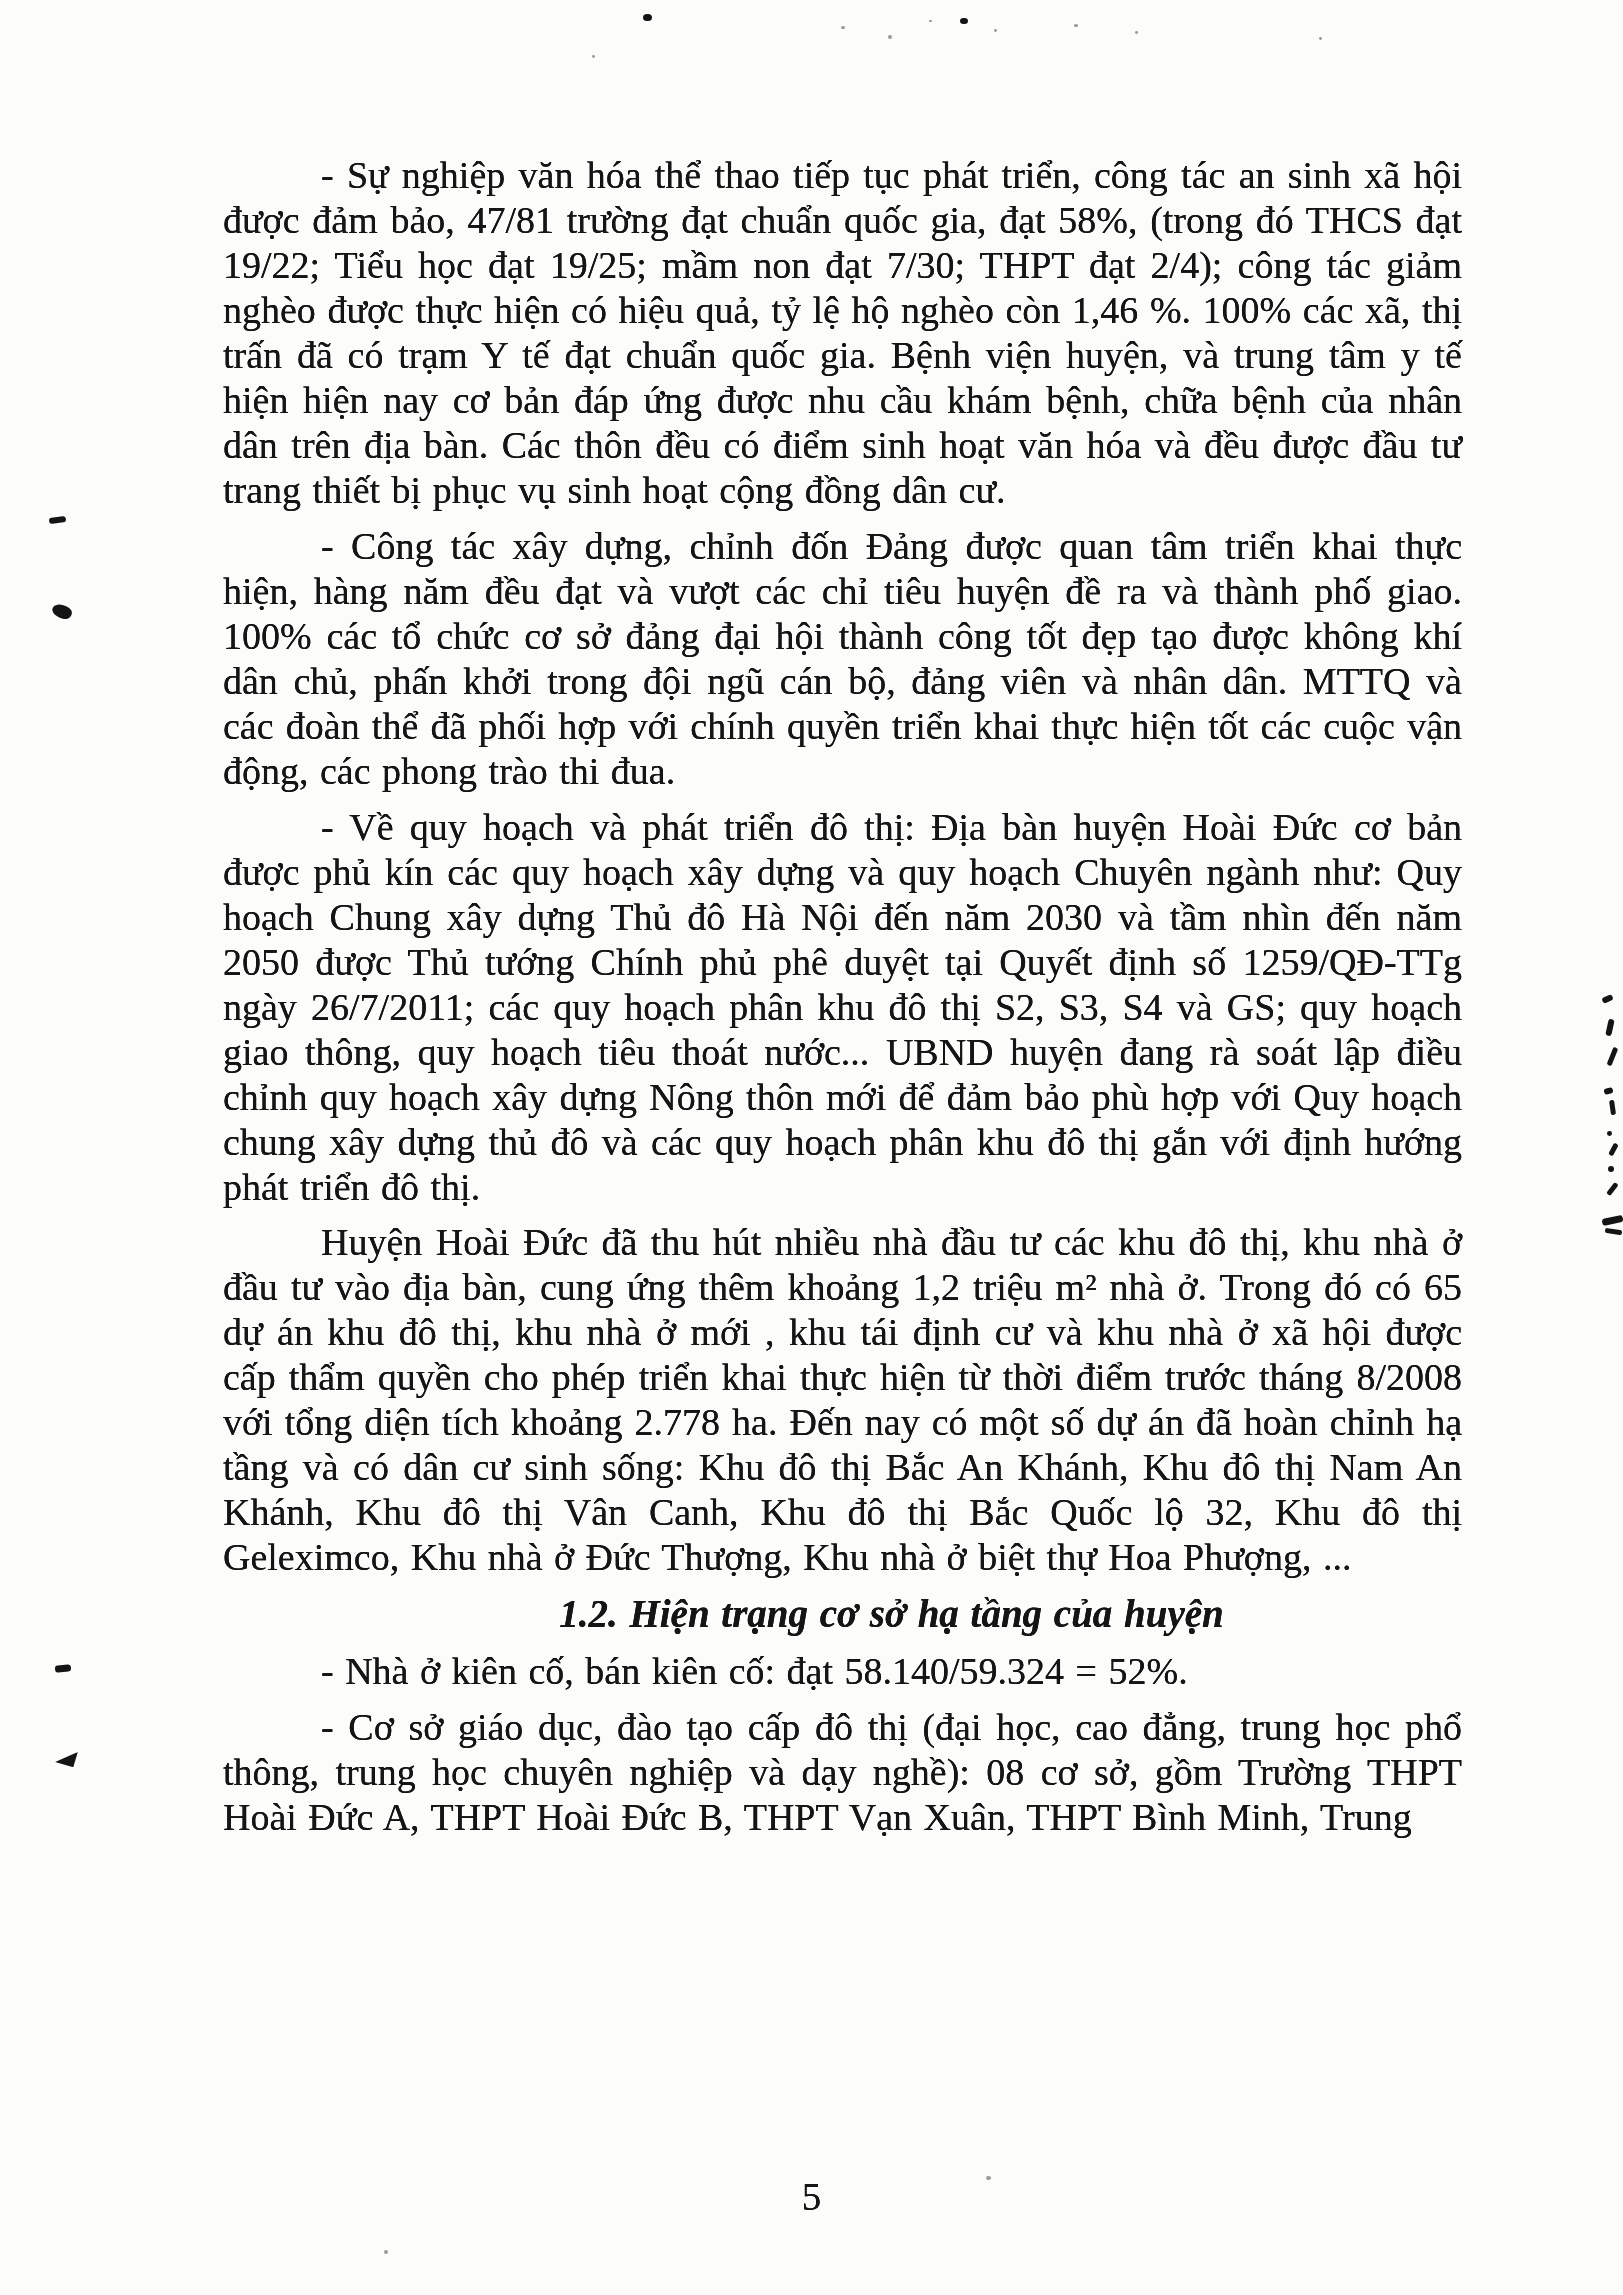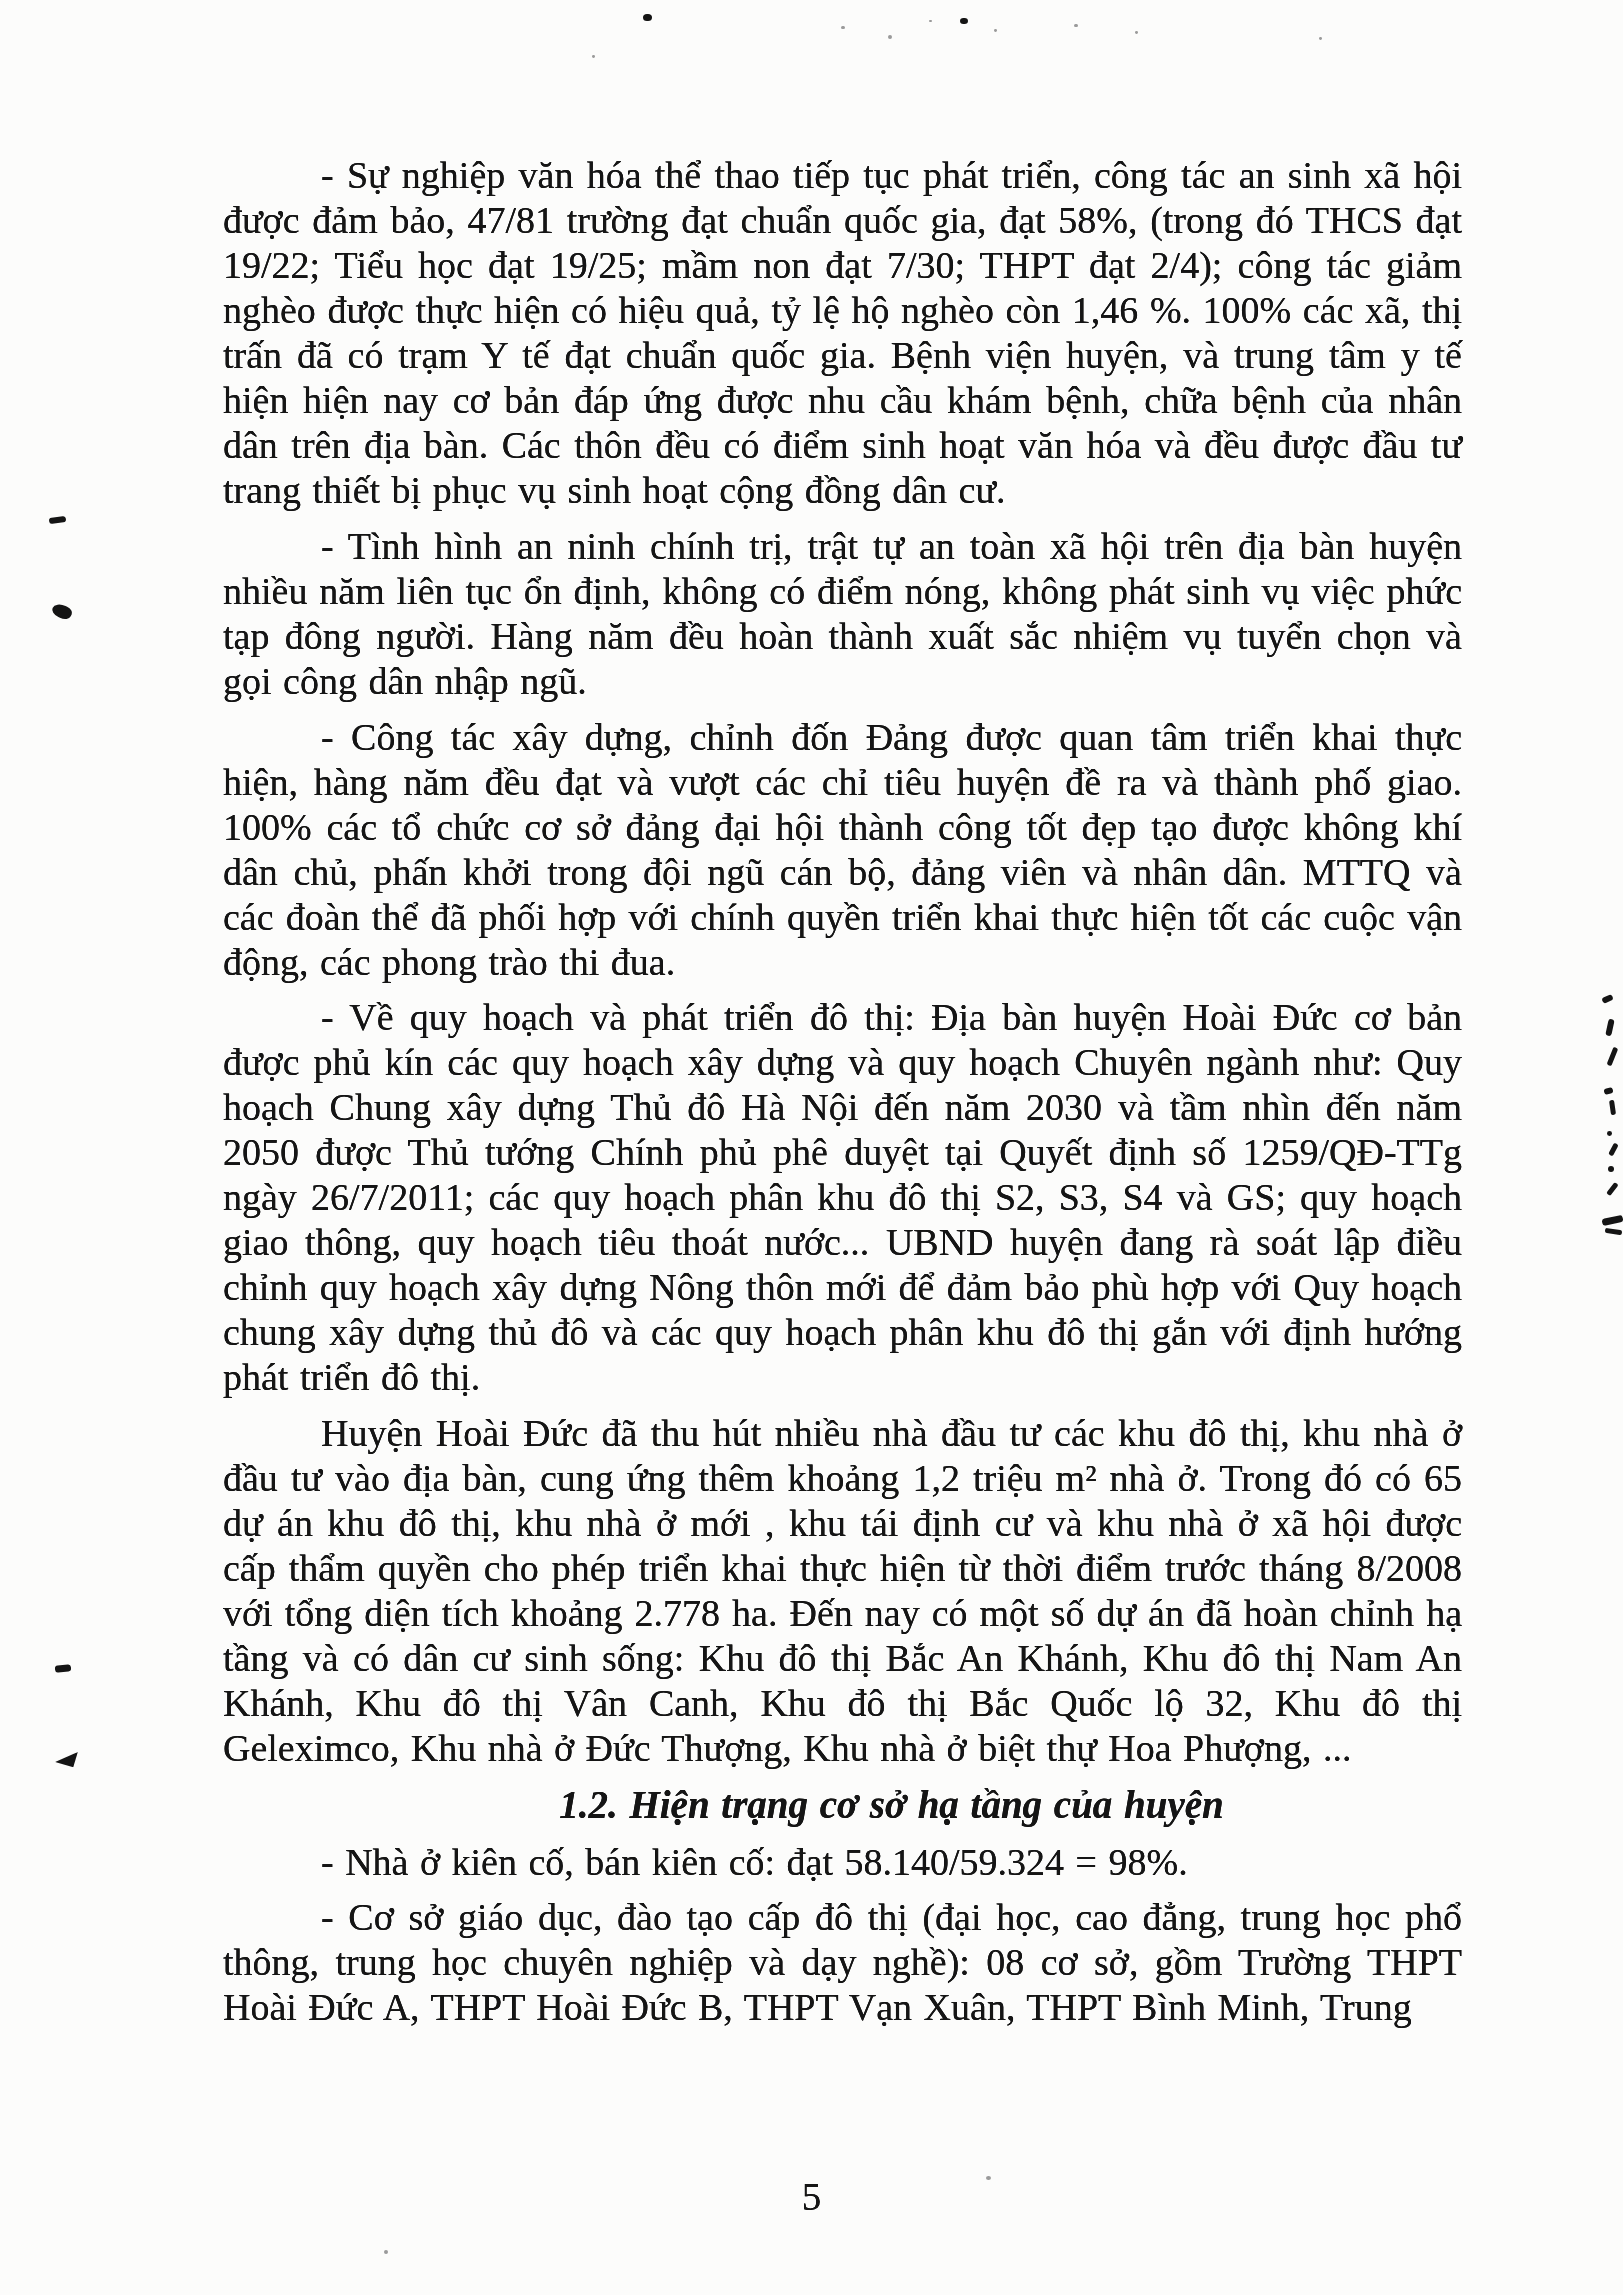--- a/index.html
+++ b/index.html
@@ -48,26 +48,25 @@
   .art { position: absolute; background: #141414; }
   .art.gray { background: #9a9a9a; }
 </style>
 </head>
 <body>
 
 <div class="page">
 
   <div class="text-block">
     <p>- Sự nghiệp văn hóa thể thao tiếp tục phát triển, công tác an sinh xã hội được đảm bảo, 47/81 trường đạt chuẩn quốc gia, đạt 58%, (trong đó THCS đạt 19/22; Tiểu học đạt 19/25; mầm non đạt 7/30; THPT đạt 2/4); công tác giảm nghèo được thực hiện có hiệu quả, tỷ lệ hộ nghèo còn 1,46 %. 100% các xã, thị trấn đã có trạm Y tế đạt chuẩn quốc gia. Bệnh viện huyện, và trung tâm y tế hiện hiện nay cơ bản đáp ứng được nhu cầu khám bệnh, chữa bệnh của nhân dân trên địa bàn. Các thôn đều có điểm sinh hoạt văn hóa và đều được đầu tư trang thiết bị phục vụ sinh hoạt cộng đồng dân cư.</p>
-    <p>- Tình hình an ninh chính trị, trật tự an toàn xã hội trên địa bàn huyện nhiều năm liên tục ổn định, không có điểm nóng, không phát sinh vụ việc phức tạp đông người. Hàng năm đều hoàn thành xuất sắc nhiệm vụ tuyển chọn và gọi công dân nhập ngũ.</p>
     <p>- Công tác xây dựng, chỉnh đốn Đảng được quan tâm triển khai thực hiện, hàng năm đều đạt và vượt các chỉ tiêu huyện đề ra và thành phố giao. 100% các tổ chức cơ sở đảng đại hội thành công tốt đẹp tạo được không khí dân chủ, phấn khởi trong đội ngũ cán bộ, đảng viên và nhân dân. MTTQ và các đoàn thể đã phối hợp với chính quyền triển khai thực hiện tốt các cuộc vận động, các phong trào thi đua.</p>
     <p>- Về quy hoạch và phát triển đô thị: Địa bàn huyện Hoài Đức cơ bản được phủ kín các quy hoạch xây dựng và quy hoạch Chuyên ngành như: Quy hoạch Chung xây dựng Thủ đô Hà Nội đến năm 2030 và tầm nhìn đến năm 2050 được Thủ tướng Chính phủ phê duyệt tại Quyết định số 1259/QĐ-TTg ngày 26/7/2011; các quy hoạch phân khu đô thị S2, S3, S4 và GS; quy hoạch giao thông, quy hoạch tiêu thoát nước... UBND huyện đang rà soát lập điều chỉnh quy hoạch xây dựng Nông thôn mới để đảm bảo phù hợp với Quy hoạch chung xây dựng thủ đô và các quy hoạch phân khu đô thị gắn với định hướng phát triển đô thị.</p>
     <p>Huyện Hoài Đức đã thu hút nhiều nhà đầu tư các khu đô thị, khu nhà ở đầu tư vào địa bàn, cung ứng thêm khoảng 1,2 triệu m² nhà ở. Trong đó có 65 dự án khu đô thị, khu nhà ở mới , khu tái định cư và khu nhà ở xã hội được cấp thẩm quyền cho phép triển khai thực hiện từ thời điểm trước tháng 8/2008 với tổng diện tích khoảng 2.778 ha. Đến nay có một số dự án đã hoàn chỉnh hạ tầng và có dân cư sinh sống: Khu đô thị Bắc An Khánh, Khu đô thị Nam An Khánh, Khu đô thị Vân Canh, Khu đô thị Bắc Quốc lộ 32, Khu đô thị Geleximco, Khu nhà ở Đức Thượng, Khu nhà ở biệt thự Hoa Phượng, ...</p>
     <p class="section-heading">1.2. Hiện trạng cơ sở hạ tầng của huyện</p>
-    <p>- Nhà ở kiên cố, bán kiên cố: đạt 58.140/59.324 = 98%.</p>
+    <p>- Nhà ở kiên cố, bán kiên cố: đạt 58.140/59.324 = 52%.</p>
     <p>- Cơ sở giáo dục, đào tạo cấp đô thị (đại học, cao đẳng, trung học phổ thông, trung học chuyên nghiệp và dạy nghề): 08 cơ sở, gồm Trường THPT Hoài Đức A, THPT Hoài Đức B, THPT Vạn Xuân, THPT Bình Minh, Trung</p>
   </div>
 
   <div class="page-number">5</div>
 
   <div class="art" style="left:643px;top:13.7px;width:8.8px;height:7.8px;border-radius:50%;"></div>
   <div class="art" style="left:960px;top:17.6px;width:7.8px;height:6.9px;border-radius:50%;"></div>
   <div class="art gray" style="left:841px;top:25.5px;width:3.9px;height:3.9px;border-radius:50%;"></div>
   <div class="art gray" style="left:888px;top:35px;width:3.9px;height:3.9px;border-radius:50%;"></div>
   <div class="art gray" style="left:929px;top:19.6px;width:2.9px;height:2.9px;border-radius:50%;"></div>

